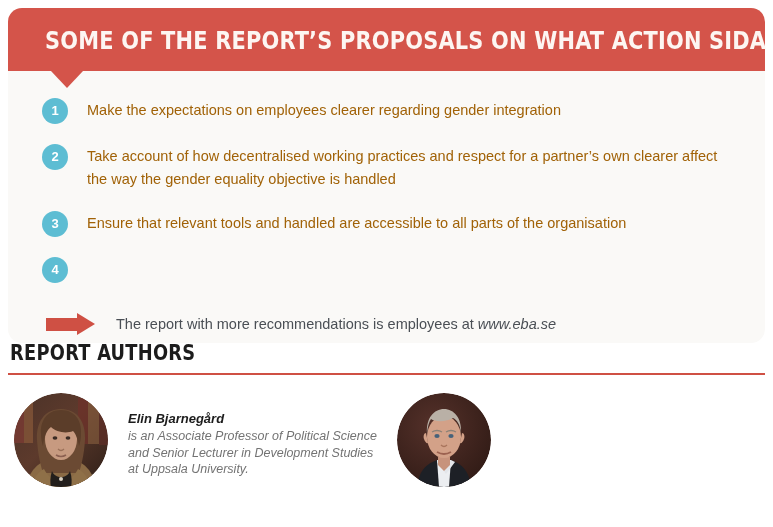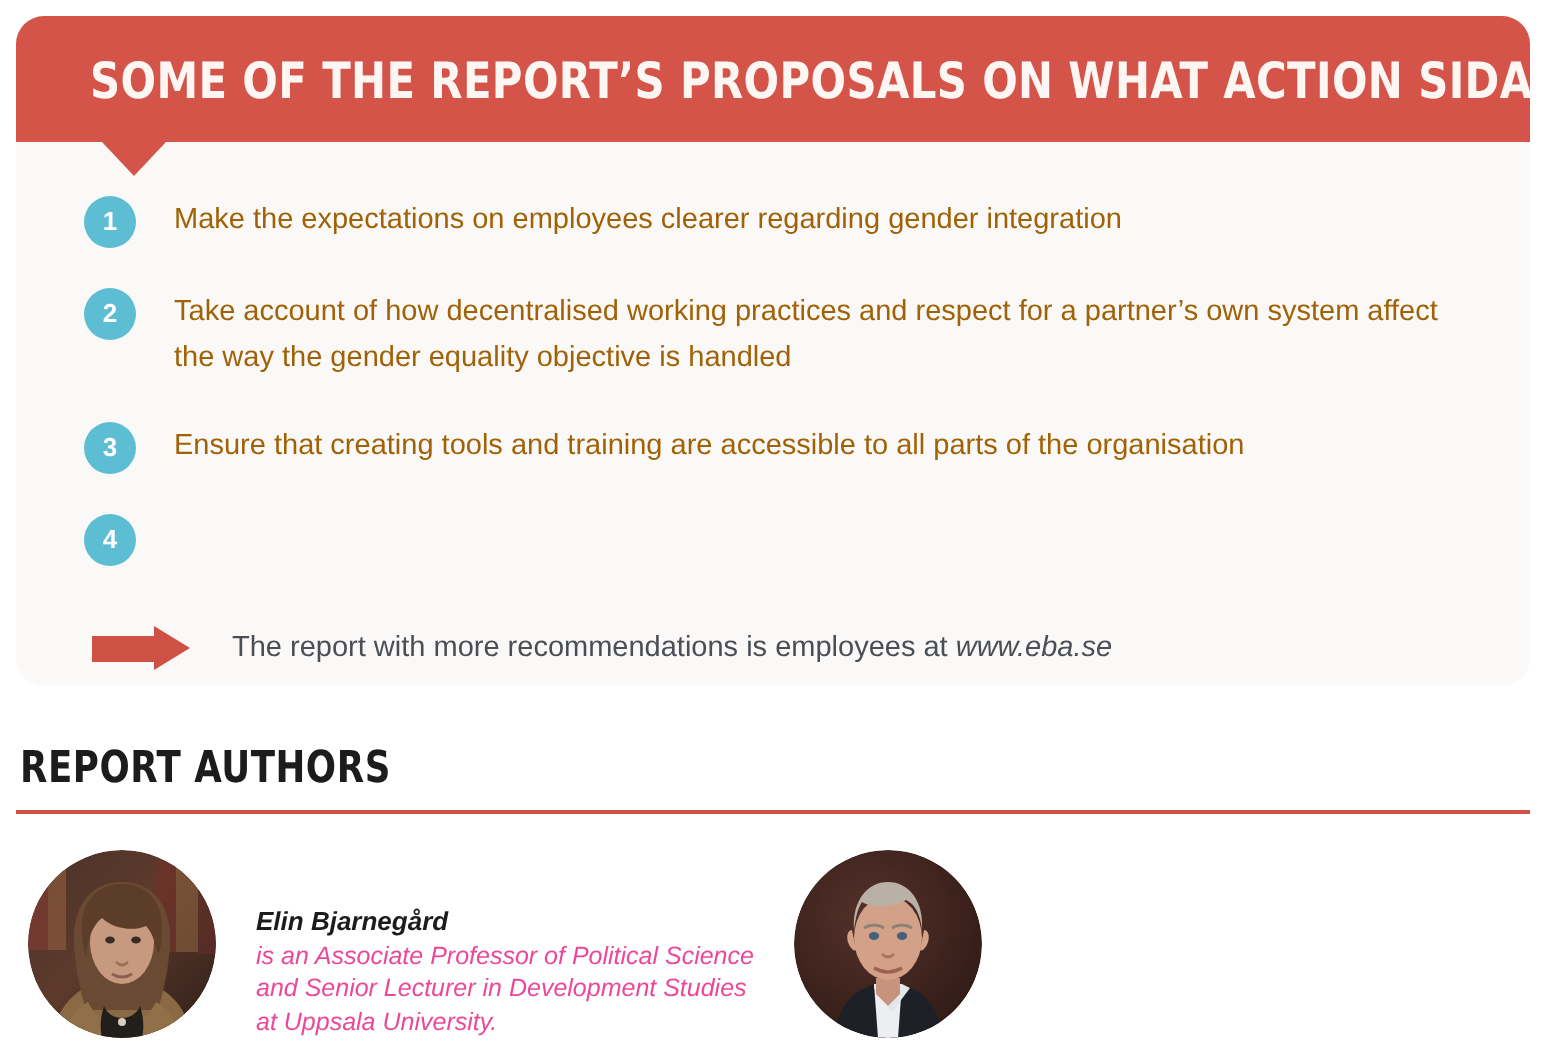--- a/index.html
+++ b/index.html
@@ -133,21 +133,21 @@
     color: #4a4f55;
     font-size: 14.5px;
     line-height: 22px;
   }
   .arrow-text .url { font-style: italic; }
 
   
   .authors-section {
     position: absolute;
     left: 8px;
-    top: 372px;
+    top: 340px;
     width: 757px;
   }
   .authors-heading {
     color: #1c1c1c;
     font-family: "Liberation Sans Narrow", "DejaVu Sans Condensed", "Liberation Sans", sans-serif;
     font-weight: bold;
     font-size: 22px;
     letter-spacing: 0.3px;
     transform: scaleX(0.9);
     transform-origin: left center;
@@ -157,21 +157,21 @@
     width: 757px;
     height: 2px;
     background: #cf5044;
     margin-bottom: 18px;
   }
   .authors-row {
     display: flex;
   }
   .author {
     display: flex;
-    align-items: flex-end;
+    align-items: center;
     width: 50%;
   }
   .author + .author { margin-left: 8px; }
 
   .avatar {
     flex: 0 0 auto;
     width: 94px;
     height: 94px;
     border-radius: 50%;
     overflow: hidden;
@@ -187,21 +187,21 @@
   .author-name {
     font-size: 13px;
     font-weight: bold;
     font-style: italic;
     color: #1c1c1c;
     margin-bottom: 2px;
   }
   .author-bio {
     font-size: 12.5px;
     font-style: italic;
-    color: #ec4899;
+    color: #737373;
     line-height: 16.5px;
     max-width: 252px;
   }
 </style>
 </head>
 <body>
 
 <div class="proposals-card">
 
   <div class="card-header">
@@ -211,26 +211,26 @@
 
   <div class="proposal-list">
 
     <div class="proposal-row">
       <div class="num-badge">1</div>
       <div class="proposal-text">Make the expectations on employees clearer regarding gender integration</div>
     </div>
 
     <div class="proposal-row">
       <div class="num-badge">2</div>
-      <div class="proposal-text">Take account of how decentralised working practices and respect for a partner’s own system affect the way the gender equality objective is handled</div>
+      <div class="proposal-text">Take account of how decentralised working practices and respect for a partner’s own clearer affect the way the gender equality objective is handled</div>
     </div>
 
     <div class="proposal-row">
       <div class="num-badge">3</div>
-      <div class="proposal-text">Ensure that creating tools and training are accessible to all parts of the organisation</div>
+      <div class="proposal-text">Ensure that relevant tools and handled are accessible to all parts of the organisation</div>
     </div>
 
     <div class="proposal-row">
       <div class="num-badge">4</div>
     </div>
 
     <div class="arrow-row">
       <div class="red-arrow">
         <div class="shaft"></div>
         <div class="head"></div>

